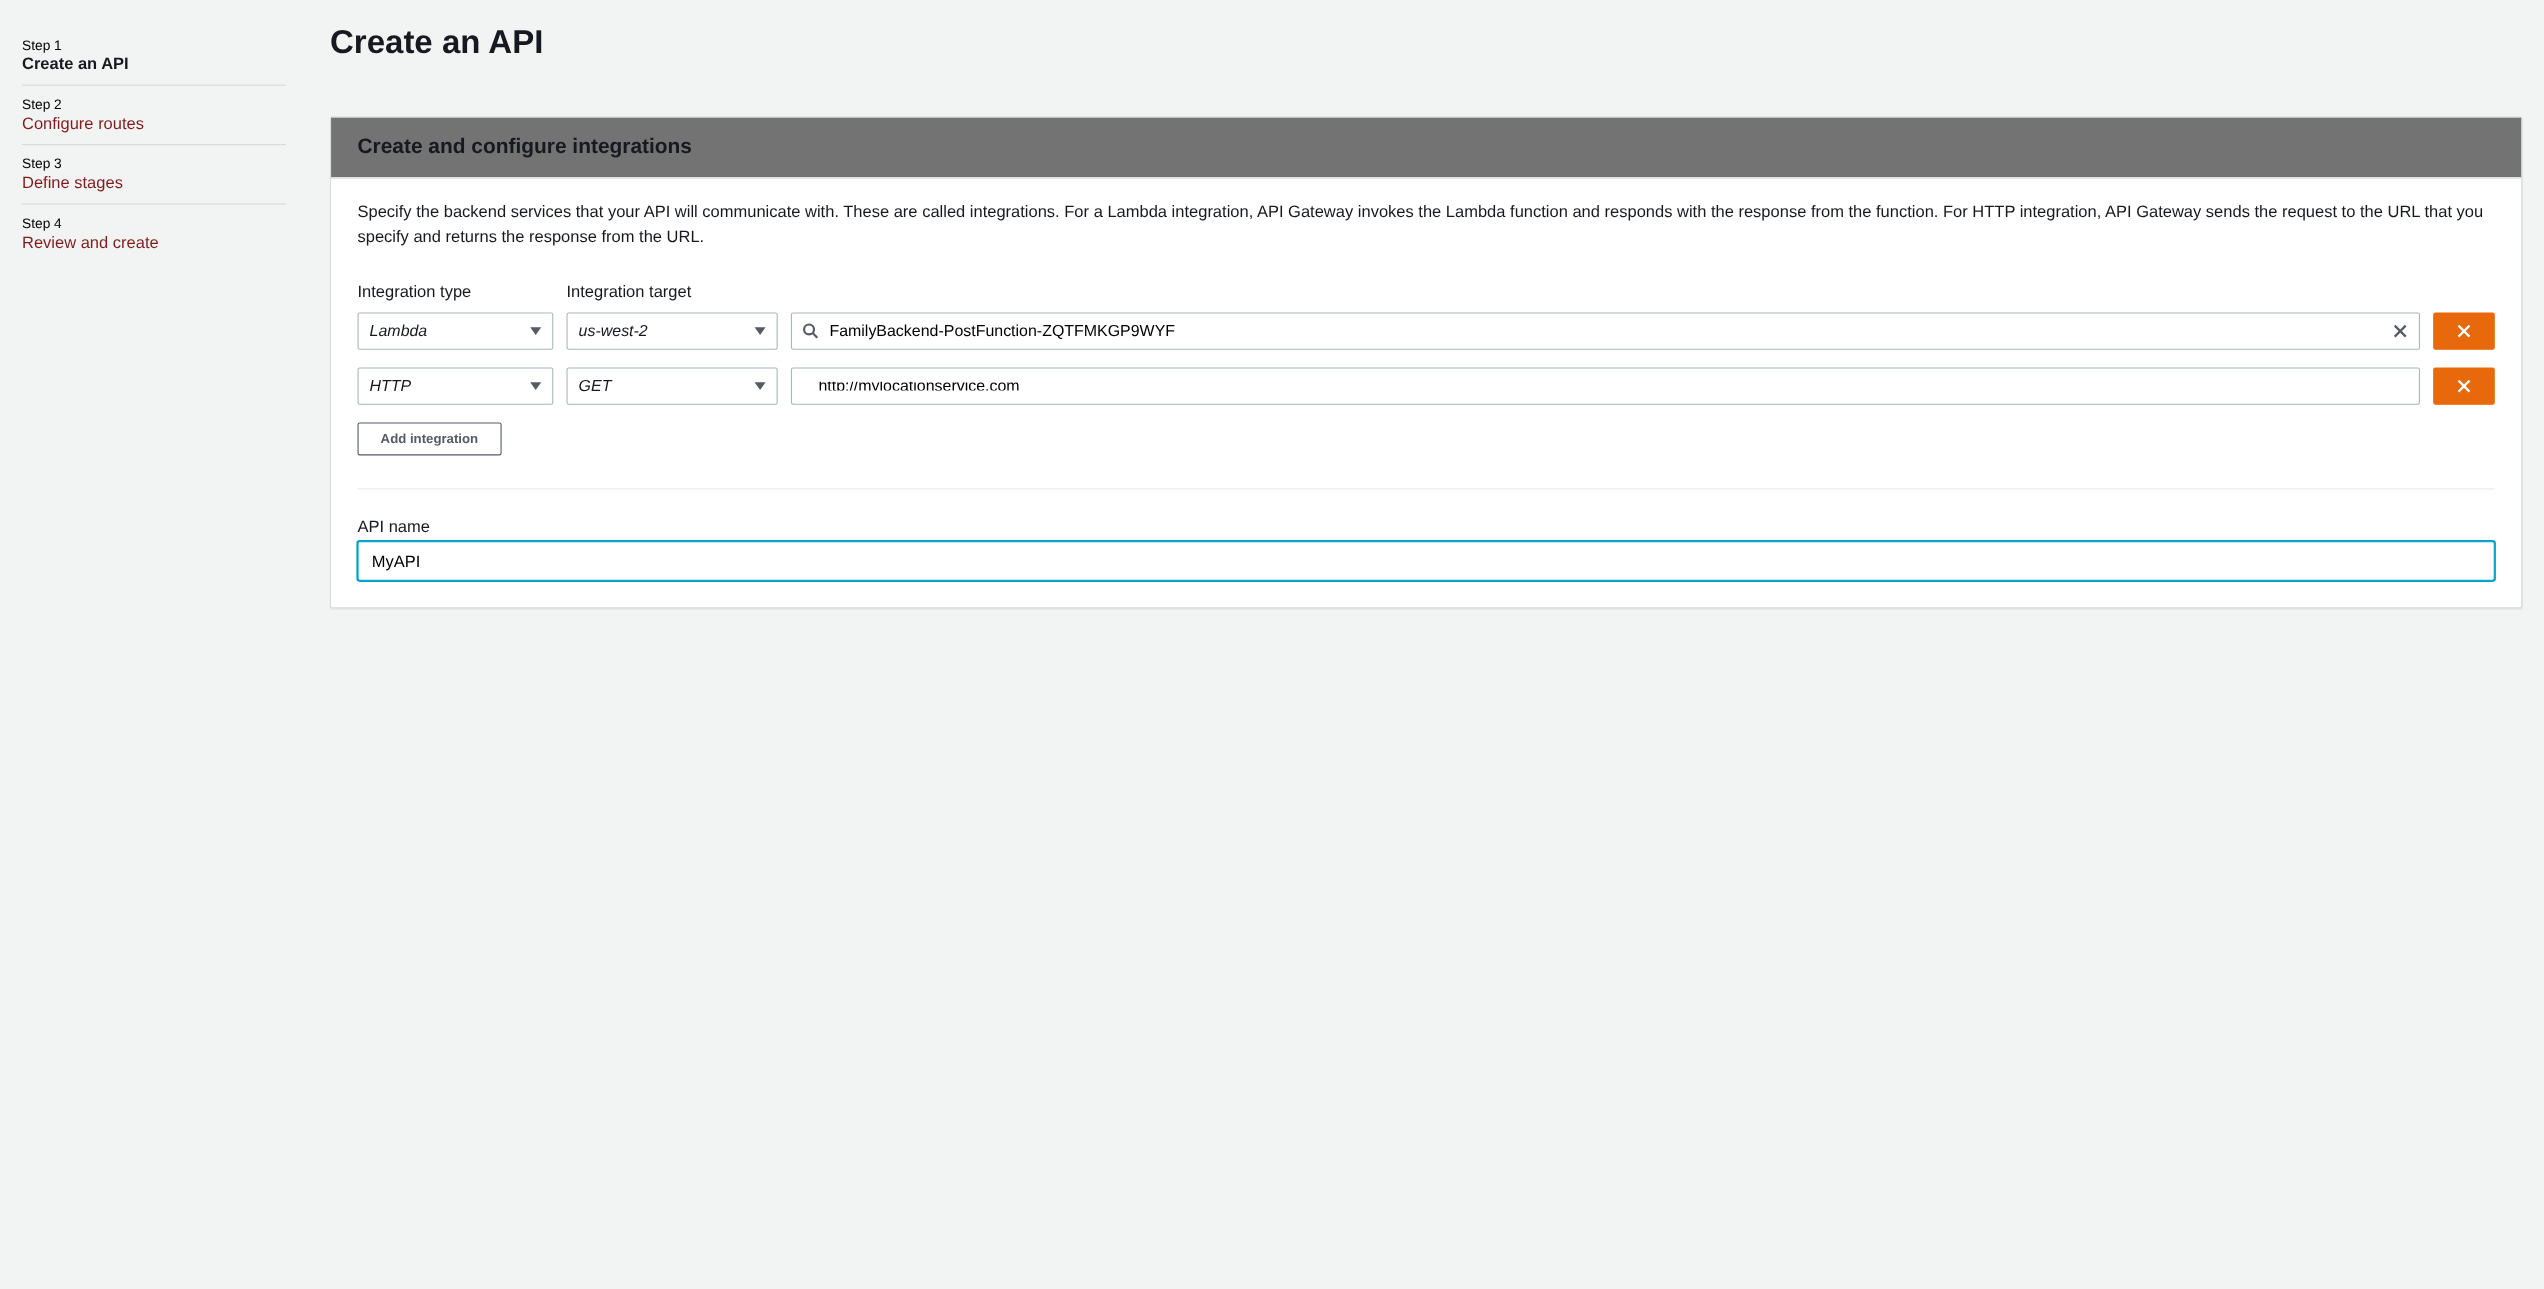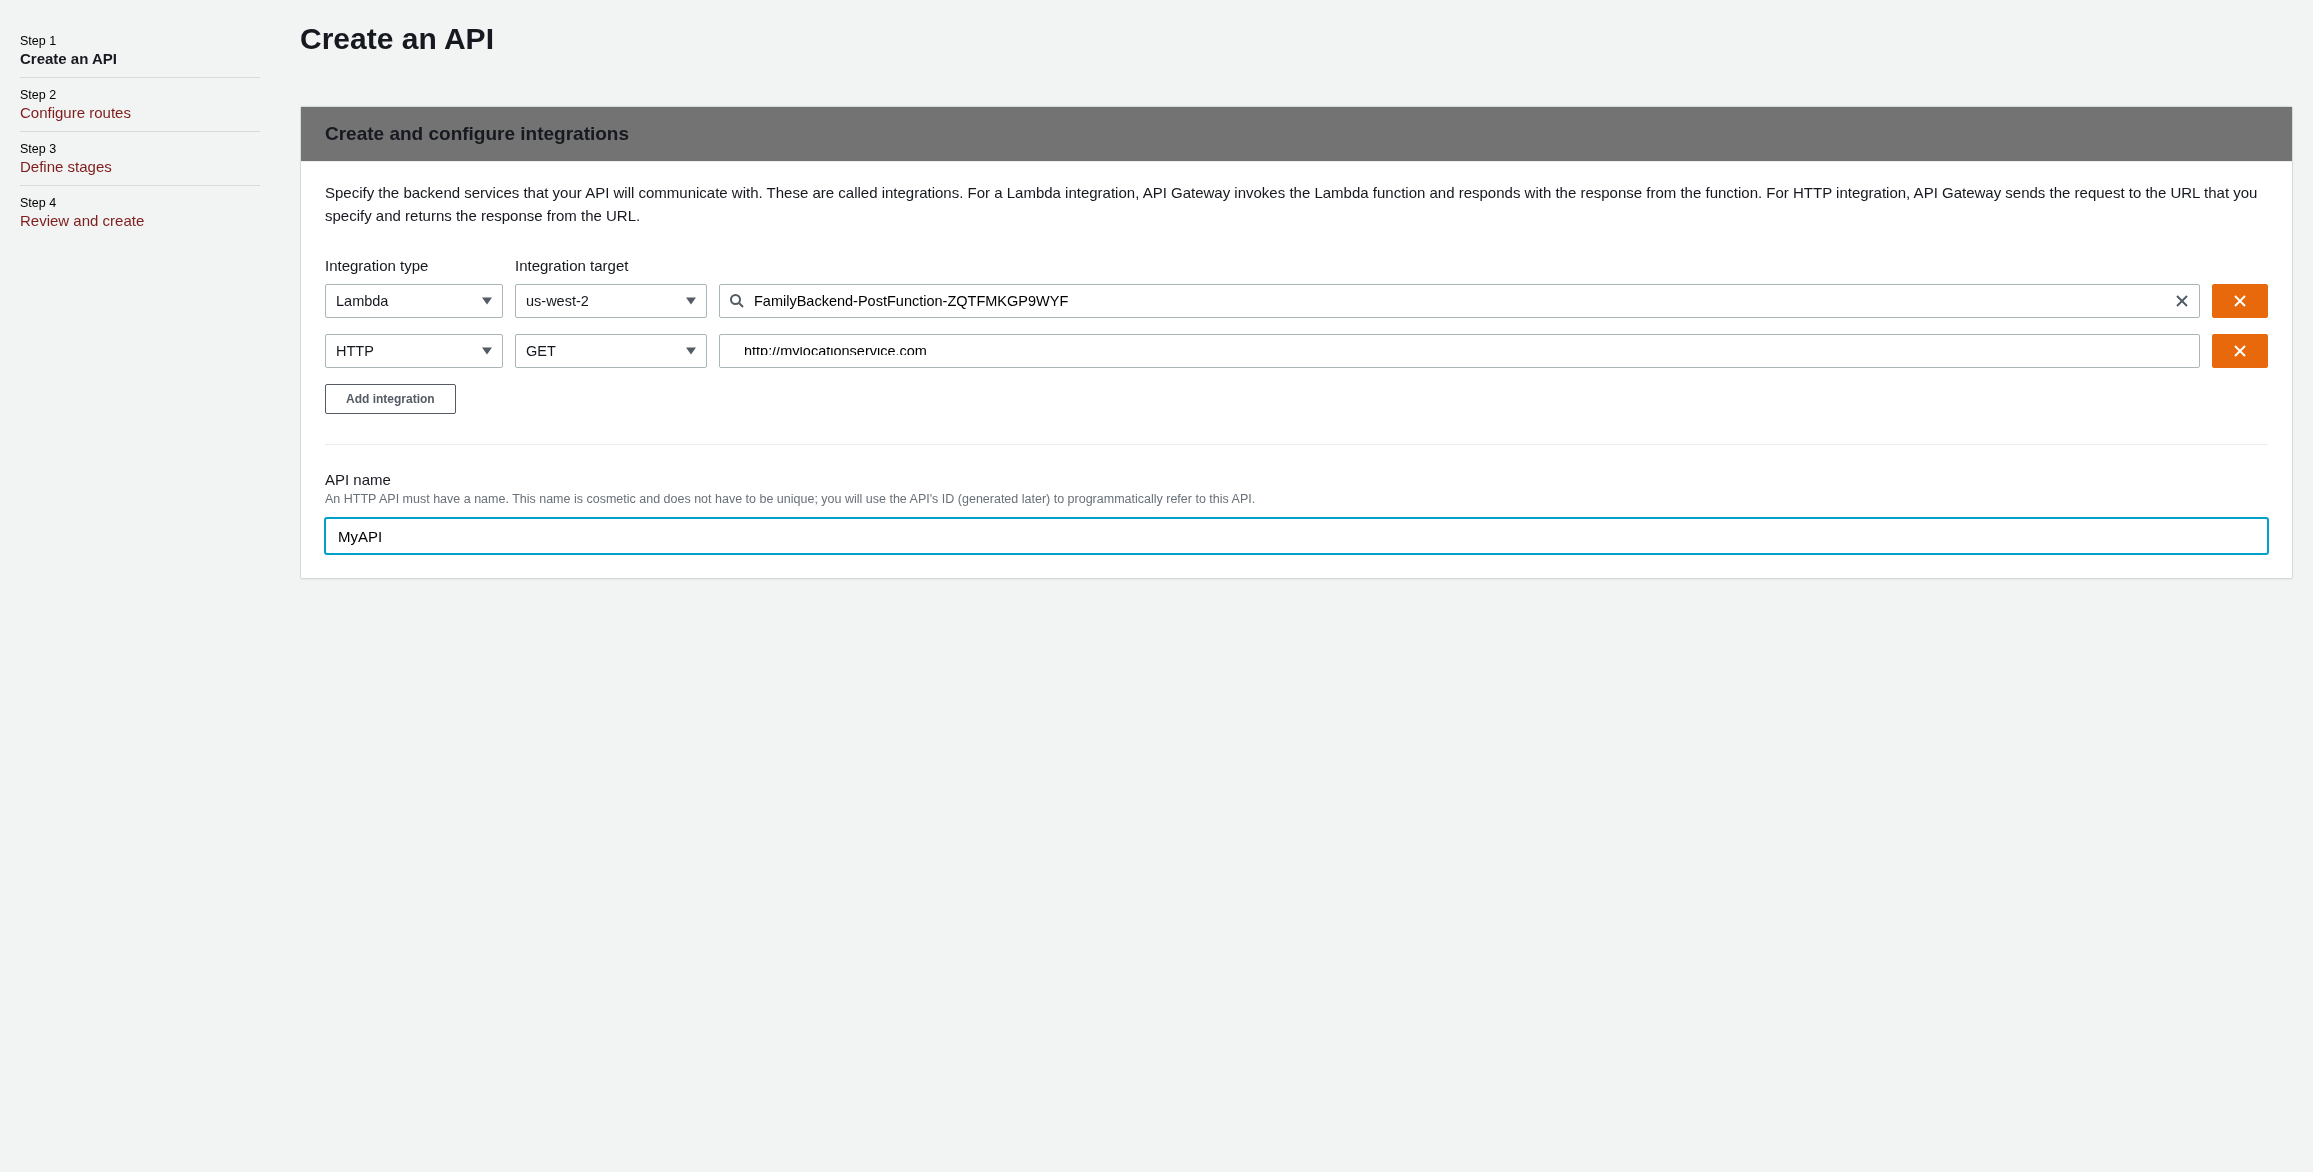--- a/index.html
+++ b/index.html
@@ -18,21 +18,21 @@
     .panel-header h2 { font-size: 19px; font-weight: 700; }
     .panel-body { padding: 20px 24px 24px; }
     .description { font-size: 15px; line-height: 1.5; color: #16191f; margin-bottom: 30px; }
     .table-header { display: flex; gap: 12px; margin-bottom: 10px; font-size: 15px; font-weight: 400; }
     .col-a { width: 178px; }
     .col-b { width: 192px; }
     .col-c { flex: 1; }
     .col-d { width: 56px; }
     .row { display: flex; gap: 12px; margin-bottom: 16px; align-items: center; }
     .select-box, .input-box { height: 34px; border: 1px solid #aab7b8; border-radius: 2px; background: #fff; padding: 0 10px; display: flex; align-items: center; font-size: 14.5px; color: #16191f; position: relative; }
-    .select-box { padding-right: 28px; cursor: pointer; }
+    .select-box { padding-right: 28px; cursor: pointer; font-style: italic; }
     .caret { position: absolute; right: 10px; top: 50%; transform: translateY(-50%); width: 0; height: 0; border-left: 5px solid transparent; border-right: 5px solid transparent; border-top: 7px solid #545b64; }
     .search-box { position: relative; }
     .search-box .search-icon { position: absolute; left: 10px; top: 50%; transform: translateY(-50%); width: 16px; height: 16px; color: #545b64; }
     .search-box input { width: 100%; height: 34px; border: 1px solid #aab7b8; border-radius: 2px; padding: 0 34px; font-size: 14.5px; }
     .clear-x { position: absolute; right: 10px; top: 50%; transform: translateY(-50%); width: 16px; height: 16px; cursor: pointer; color: #545b64; }
     .remove-btn { width: 56px; height: 34px; background: #e8690b; border: 1px solid #e8690b; border-radius: 2px; color: #fff; display: flex; align-items: center; justify-content: center; cursor: pointer; }
     .remove-btn svg { width: 16px; height: 16px; stroke: #fff; }
     .add-btn { border: 1px solid #545b64; border-radius: 2px; background: #fff; padding: 7px 20px; font-size: 12px; font-weight: 700; color: #545b64; cursor: pointer; }
     .divider { border: none; border-top: 1px solid #eaeded; margin: 30px 0 26px; }
     .field-label { font-size: 15px; font-weight: 400; margin-bottom: 4px; }
@@ -130,19 +130,18 @@
                 <line x1="13" y1="3" x2="3" y2="13"></line>
               </svg>
           </button>
         </div>
 
         <button class="add-btn">Add integration</button>
 
         <hr class="divider">
 
         <div class="field-label">API name</div>
-        <div class="field-hint">An HTTP API must have a name. This name is cosmetic and does not have to be unique; you will use the API's ID (generated later) to programmatically refer to this API.</div>
         <input class="api-name-input" type="text" value="MyAPI" style="">
       </div>
     </section>
 
   </main>
 </div>
 
 </body></html>

